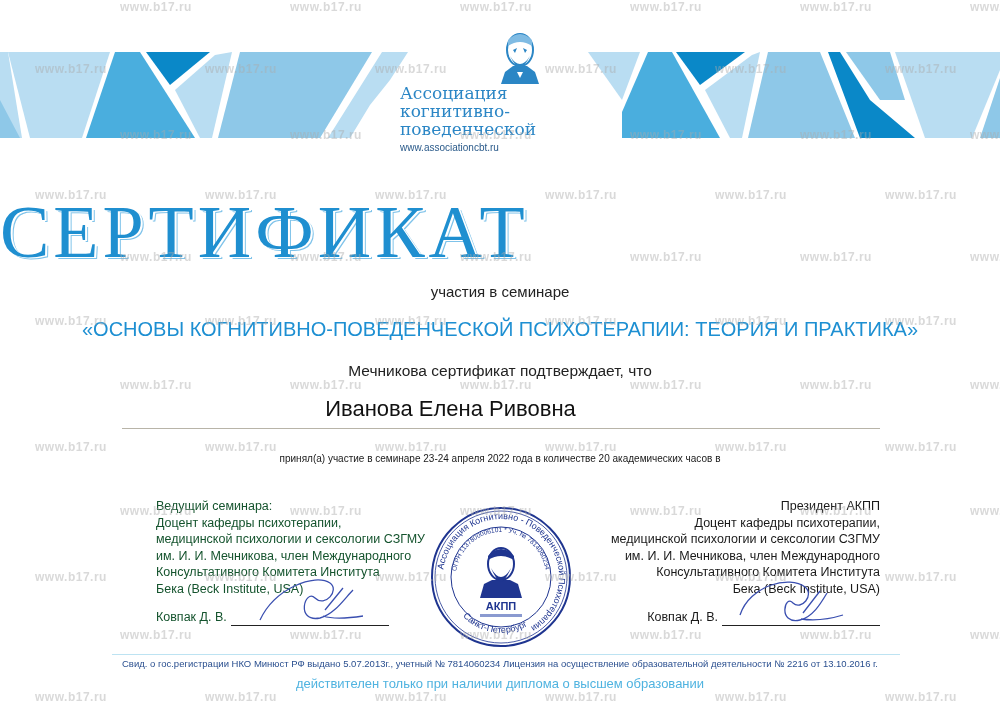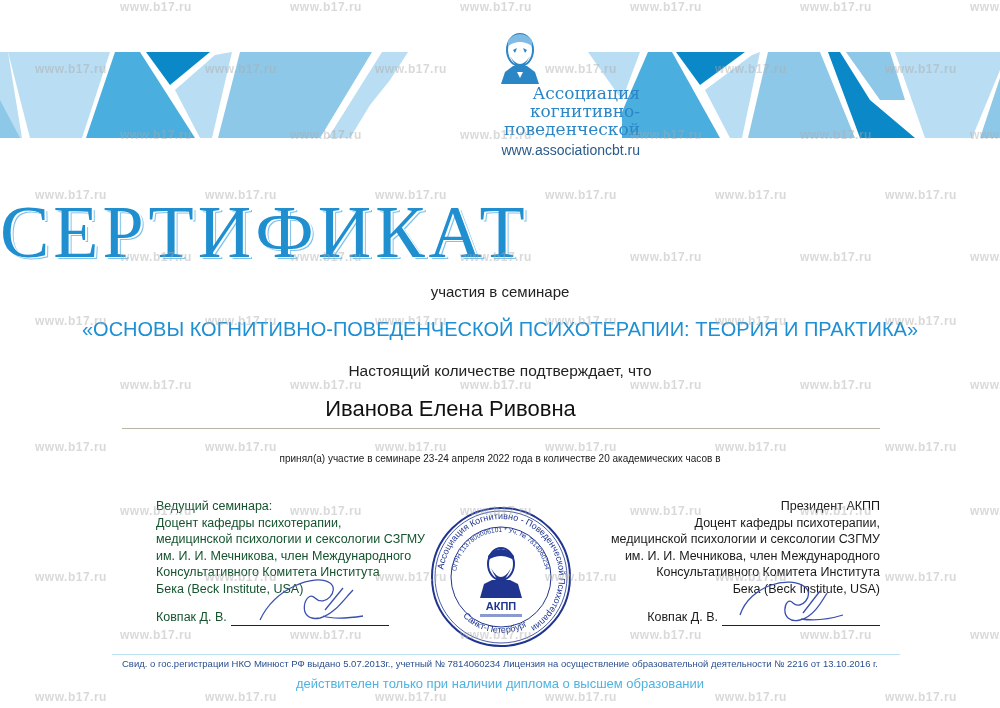--- a/index.html
+++ b/index.html
@@ -1,24 +1,24 @@
 <!DOCTYPE html>
 <html><head>
 <meta charset="utf-8">
 <style>
   html, body { margin:0; padding:0; }
   body { width:1000px; height:708px; position:relative; overflow:hidden; background:#ffffff; font-family:"Liberation Sans", sans-serif; color:#1a1a1a; }
   .banner { position:absolute; left:0; top:0; width:1000px; height:140px; }
-  .logo { position:absolute; left:400px; top:28px; width:240px; text-align:right; }
+  .logo { position:absolute; left:400px; top:28px; width:240px; text-align:left; }
   .logo-head { display:block; margin:0 auto; }
   .logo-line { font-family:"DejaVu Serif", serif; color:#2b86c5; line-height:18px; }
   .logo-l1 { font-size:17px; }
   .logo-l2 { font-size:17px; }
   .logo-l3 { font-size:17px; }
-  .logo-url { font-size:14px; color:#2a5a8a; margin-top:4px; font-family:"Liberation Sans", sans-serif; }
+  .logo-url { font-size:10px; color:#2a5a8a; margin-top:4px; font-family:"Liberation Sans", sans-serif; }
   .title { position:absolute; left:0; width:1000px; top:192px; text-align:left; font-family:"Liberation Serif", serif; font-size:74px; letter-spacing:4px; color:#1f8fd0; font-weight:normal; line-height:80px; text-shadow: 2px 1px 0 #ffffff, 3px 2px 0 #7fc3ea; }
   .subtitle { position:absolute; left:0; width:1000px; top:283px; text-align:center; font-size:15px; color:#222; }
   .seminar { position:absolute; left:0; width:1000px; top:318px; text-align:center; font-size:20px; color:#1d8fd2; }
   .confirm { position:absolute; left:0; width:1000px; top:362px; text-align:center; font-size:15.5px; color:#222; }
   .name { position:absolute; left:0; width:901px; top:396px; text-align:center; font-size:22px; color:#111; }
   .rule { position:absolute; left:122px; width:758px; top:428px; height:0; border-top:1px solid #b8b4a8; }
   .body-text { position:absolute; left:0; width:1000px; top:447px; text-align:center; font-size:10px; line-height:24px; color:#1a1a1a; }
   .sig-left { position:absolute; left:120px; top:498px; width:300px; font-size:12.5px; line-height:16.5px; color:#14532d;margin-left:36px; }
   .sig-right { position:absolute; left:580px; top:498px; width:300px; font-size:12.5px; line-height:16.5px; text-align:right; color:#1a1a1a; }
   .sig-name-row { margin-top:12px; display:flex; align-items:flex-end; gap:4px; }
@@ -69,21 +69,21 @@
     <polygon points="26,44 29,50 32,44" fill="#ffffff"></polygon>
   </svg>
   <div class="logo-line logo-l1">Ассоциация</div>
   <div class="logo-line logo-l2">когнитивно-поведенческой</div>
   <div class="logo-url">www.associationcbt.ru</div>
 </div>
 
 <div class="title">СЕРТИФИКАТ</div>
 <div class="subtitle">участия в семинаре</div>
 <div class="seminar">«ОСНОВЫ КОГНИТИВНО-ПОВЕДЕНЧЕСКОЙ ПСИХОТЕРАПИИ: ТЕОРИЯ И ПРАКТИКА»</div>
-<div class="confirm">Настоящий количестве подтверждает, что</div>
+<div class="confirm">Мечникова сертификат подтверждает, что</div>
 <div class="name">Иванова Елена Ривовна</div>
 <div class="rule"></div>
 <div class="body-text">
   <div>принял(а) участие в семинаре 23-24 апреля 2022 года в количестве 20 академических часов в</div>
 </div>
 
 <div class="sig-left">
   <div>Ведущий семинара:</div>
   <div>Доцент кафедры психотерапии,</div>
   <div>медицинской психологии и сексологии СЗГМУ</div>

